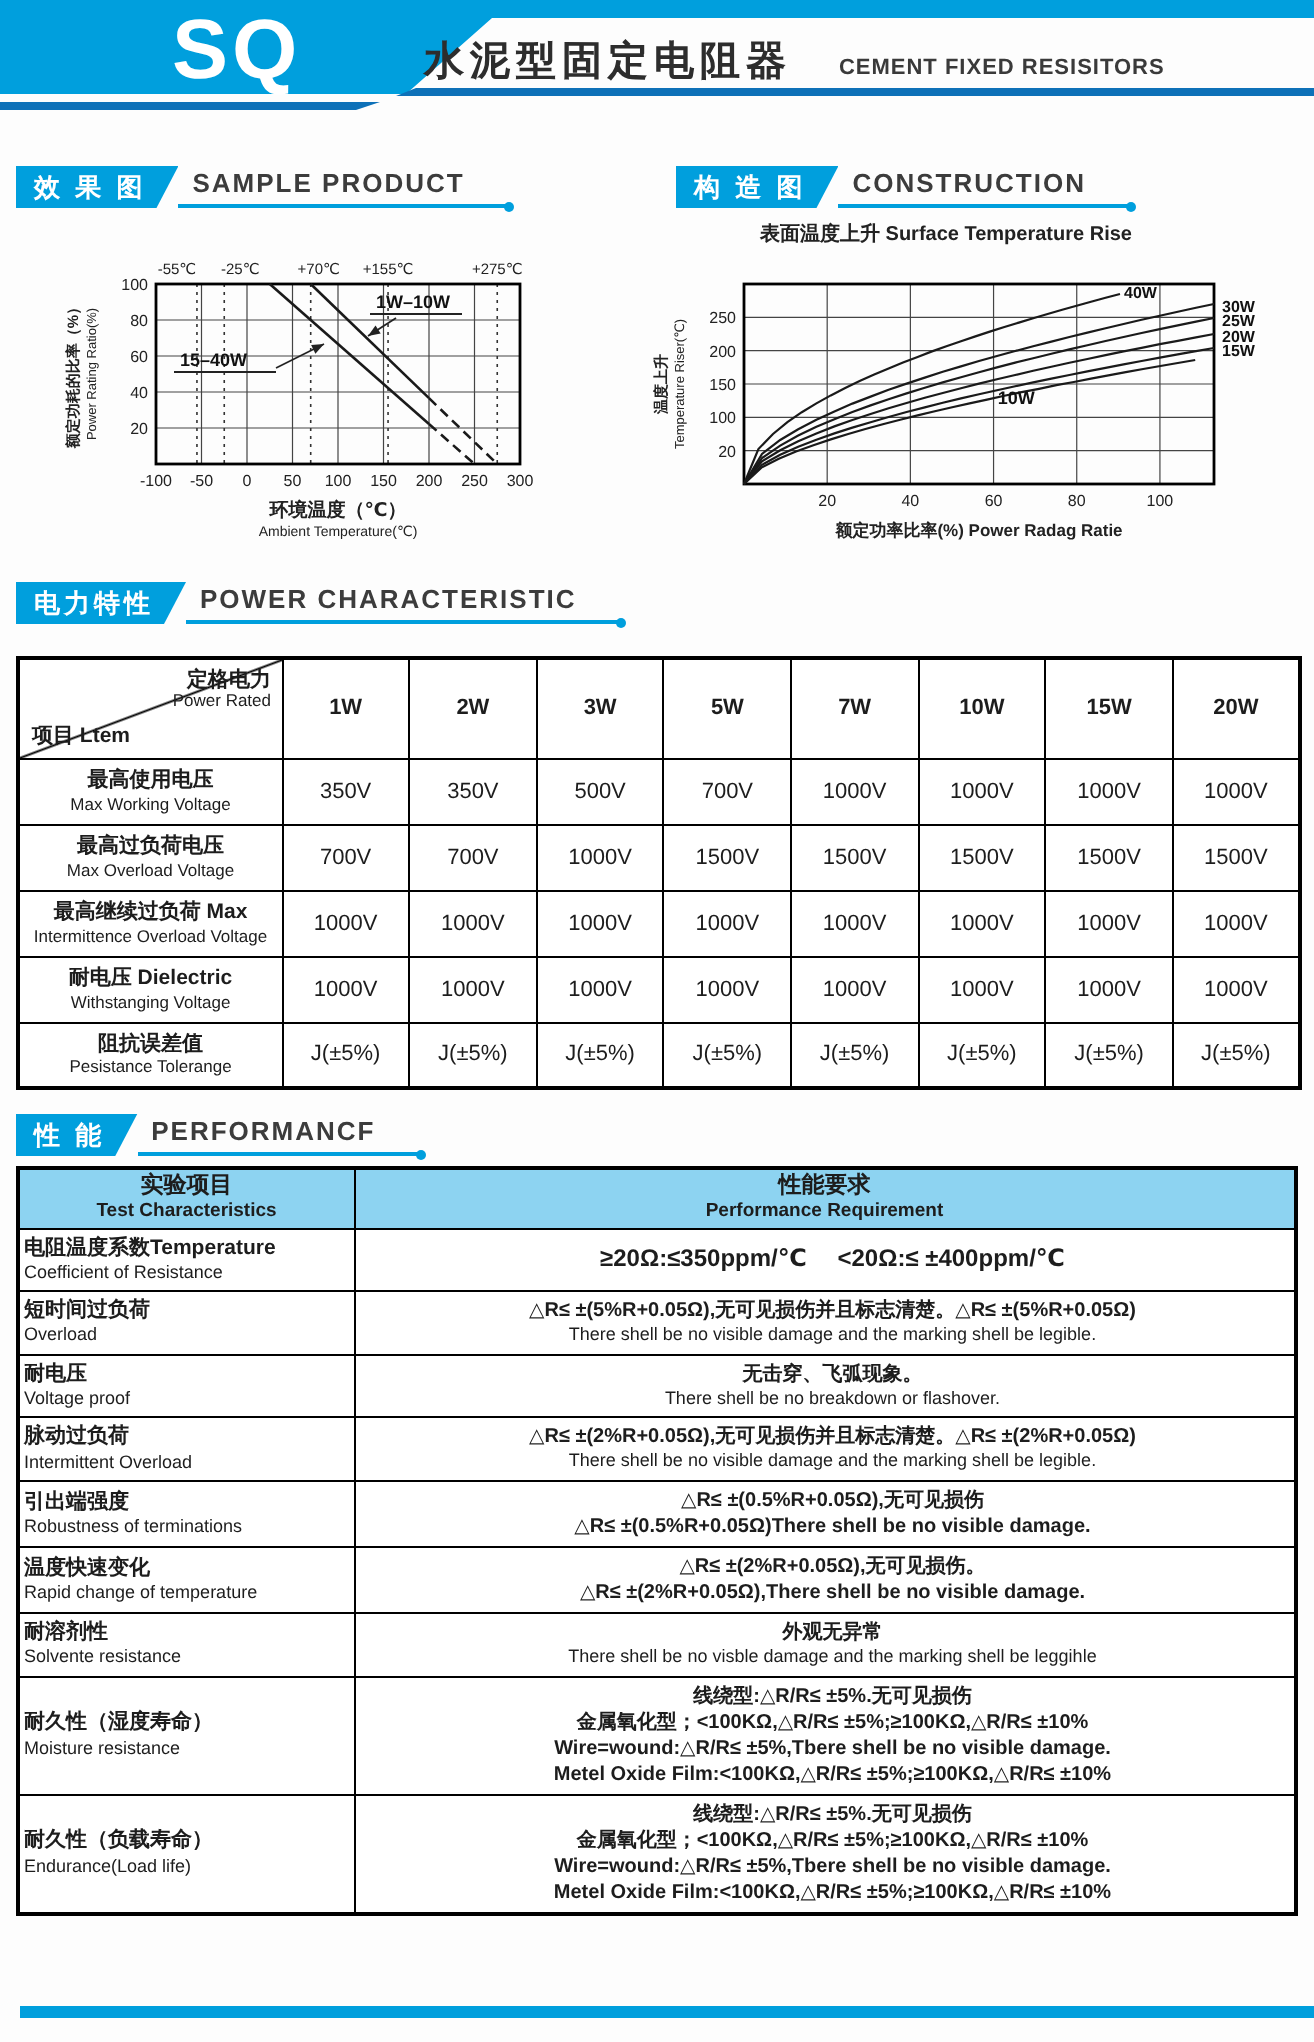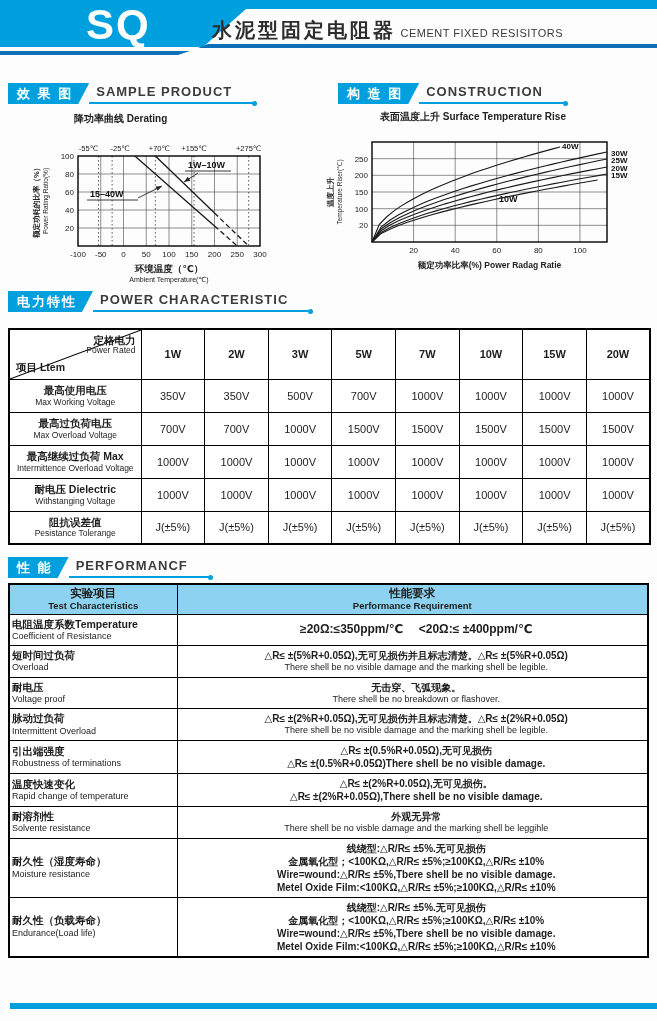--- a/index.html
+++ b/index.html
@@ -15,21 +15,21 @@
   
   .hdr-blue{position:absolute;left:0;top:0;width:657px;height:50px;background:var(--accent);
     clip-path:polygon(0 0,657px 0,657px 9px,246px 9px,203px 47px,0 47px)}
   .hdr-line-left{position:absolute;left:0;top:51px;width:190px;height:4px;background:var(--dark-blue);
     clip-path:polygon(0 0,100% 0,calc(100% - 12px) 100%,0 100%)}
   .hdr-line-right{position:absolute;left:198px;top:44px;width:459px;height:4px;background:var(--dark-blue);
     clip-path:polygon(10px 0,100% 0,100% 100%,0 100%)}
   .hdr-logo{position:absolute;left:86px;top:1px;font-size:42px;font-weight:bold;color:#fff;letter-spacing:2px}
   .hdr-title{position:absolute;left:212px;top:17px;white-space:nowrap}
   .hdr-title-cn{font-size:20px;font-weight:bold;letter-spacing:3px;color:#2d2d2d}
-  .hdr-title-en{font-size:11px;font-weight:normal;color:#3a3a3a;letter-spacing:.5px;margin-left:0}
+  .hdr-title-en{font-size:11px;font-weight:bold;color:#3a3a3a;letter-spacing:.5px;margin-left:19px}
 
   
   .tag-row{position:absolute;display:flex;align-items:flex-end}
   .tag-box{background:var(--accent);color:#fff;font-weight:bold;font-size:13px;line-height:1;
     padding:4px 16px 4px 9px;letter-spacing:2px;white-space:nowrap;
     clip-path:polygon(0 0,100% 0,calc(100% - 11px) 100%,0 100%)}
   .tag-en{position:relative;font-size:13px;font-weight:bold;color:#3c3c3c;letter-spacing:1px;
     padding:0 24px 3px 7px;border-bottom:2px solid var(--accent);white-space:nowrap}
   .tag-en::after{content:'';position:absolute;right:-1px;bottom:-4px;width:5px;height:5px;border-radius:50%;background:var(--accent)}
 
@@ -92,21 +92,20 @@
   <div class="tag-row" style="left:8px;top:83px">
     <span class="tag-box">效 果 图</span>
     <span class="tag-en">SAMPLE PRODUCT</span>
   </div>
   <div class="tag-row" style="left:338px;top:83px">
     <span class="tag-box">构 造 图</span>
     <span class="tag-en">CONSTRUCTION</span>
   </div>
 
   <div class="chart chart-left">
-    <div class="chart-title">降功率曲线 Derating</div>
     <svg id="svg-derating" width="300" height="160">
         <text x="50" y="131" font-size="8" text-anchor="middle" fill="#222">-100</text>
         <line x1="72.75" y1="30" x2="72.75" y2="120" stroke="#444" stroke-width="0.6"></line>
         <text x="72.75" y="131" font-size="8" text-anchor="middle" fill="#222">-50</text>
         <line x1="95.5" y1="30" x2="95.5" y2="120" stroke="#444" stroke-width="0.6"></line>
         <text x="95.5" y="131" font-size="8" text-anchor="middle" fill="#222">0</text>
         <line x1="118.25" y1="30" x2="118.25" y2="120" stroke="#444" stroke-width="0.6"></line>
         <text x="118.25" y="131" font-size="8" text-anchor="middle" fill="#222">50</text>
         <line x1="141" y1="30" x2="141" y2="120" stroke="#444" stroke-width="0.6"></line>
         <text x="141" y="131" font-size="8" text-anchor="middle" fill="#222">100</text>

